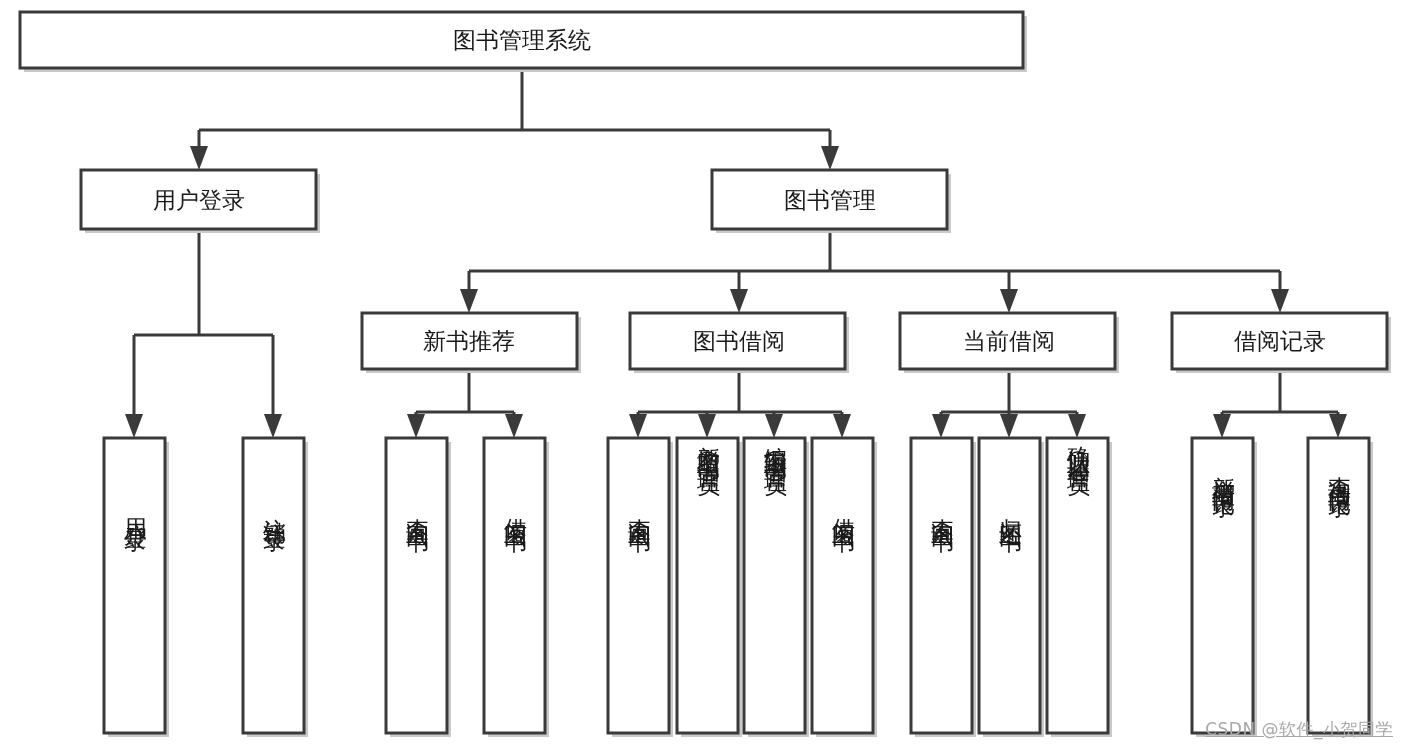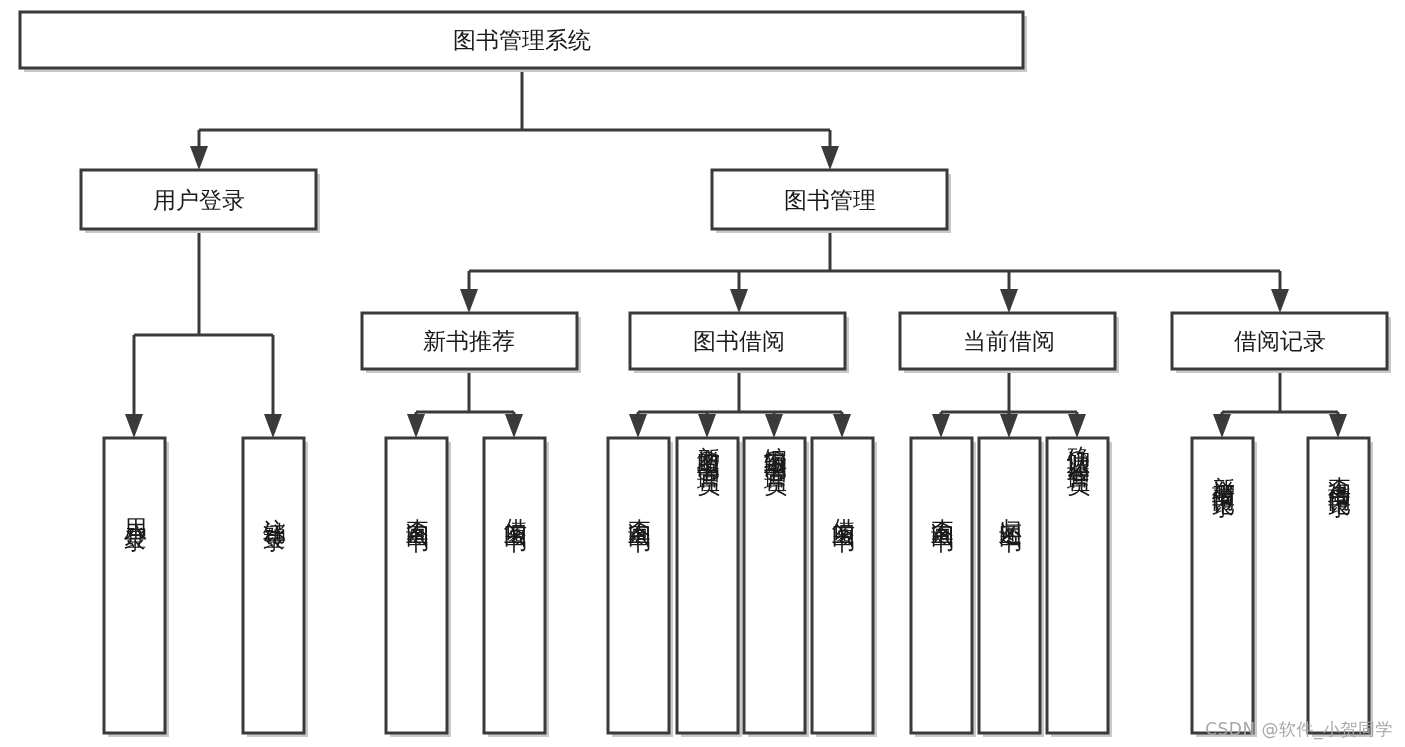--- a/index.html
+++ b/index.html
@@ -65,20 +65,21 @@
   .watermark {
     position: absolute;
     right: 12px;
     bottom: 6px;
     font-family: "DejaVu Sans", "Liberation Sans", sans-serif;
     font-size: 17px;
     color: #a8a8a8;
     white-space: nowrap;
     letter-spacing: 0.5px;
     pointer-events: none;
+    text-decoration: underline;
   }
 </style>
 </head>
 <body>
 
 <div id="diagram-root">
 
   <svg id="flow-svg" viewBox="0 0 1405 747">
 
     <g>

